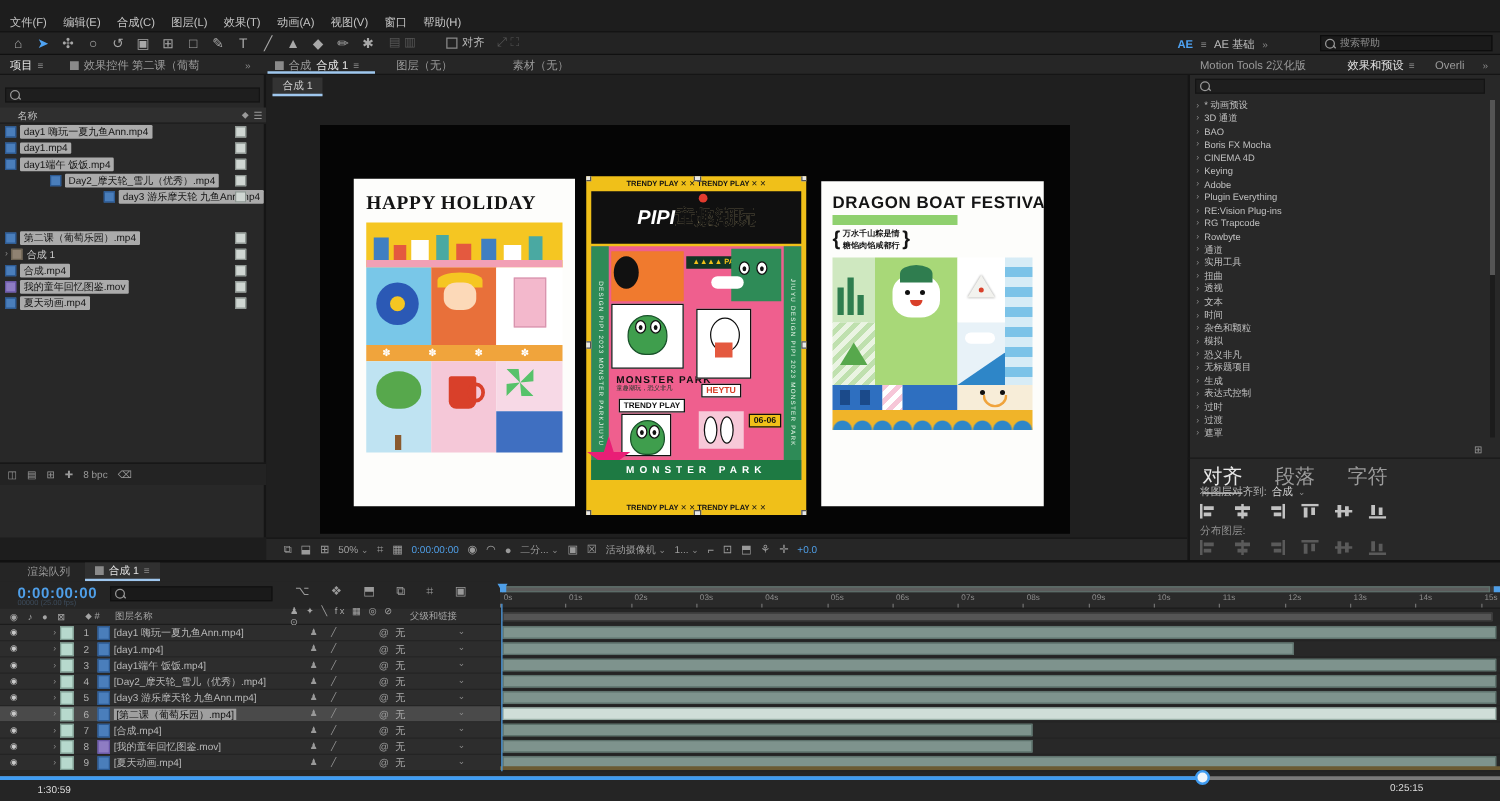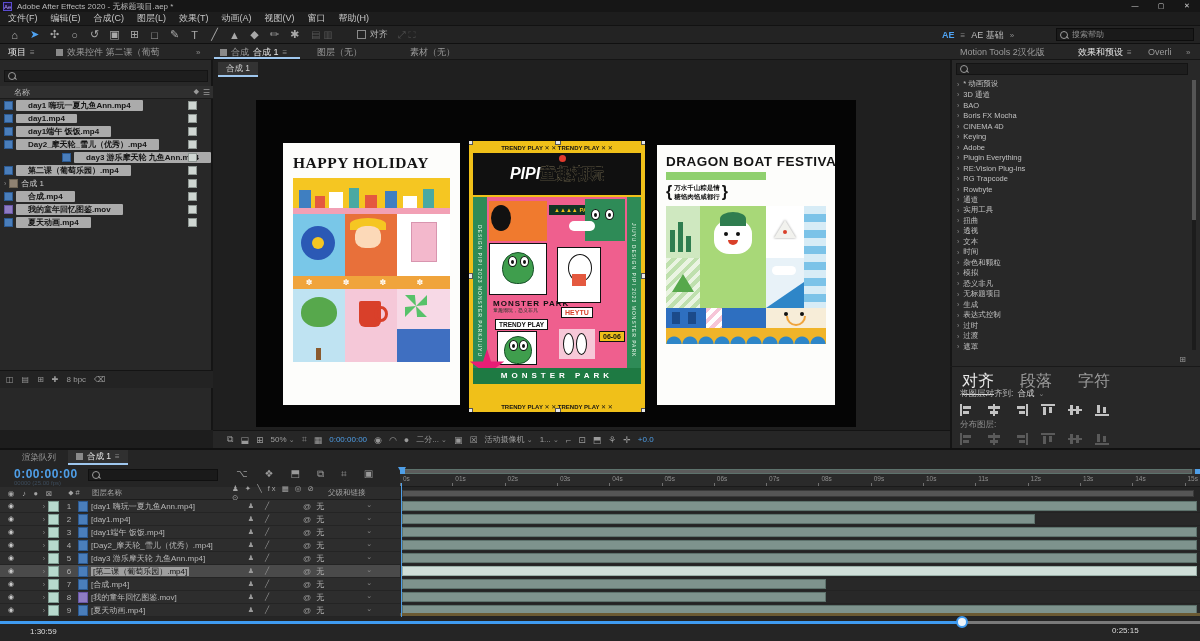--- a/index.html
+++ b/index.html
@@ -37,21 +37,21 @@
   .tmenu{color:#8b8b8b;font-size:8px;}
   
   #projpanel{left:0;top:60px;width:213px;height:370px;background:#282828;border-right:2px solid #151515;box-sizing:border-box;}
   #projsearch{position:absolute;left:4px;top:70px;width:204px;height:12px;background:#1e1e1e;border:1px solid #141414;display:flex;align-items:center;padding-left:3px;box-sizing:border-box;}
   #projhead{position:absolute;left:0;top:86px;width:213px;height:13px;background:#2f2f2f;border-bottom:1px solid #1b1b1b;display:flex;align-items:center;font-size:8px;color:#bdbdbd;box-sizing:border-box;}
   #proj-rows{position:absolute;left:0;top:99px;width:211px;}
   .prow{height:13px;display:flex;align-items:center;font-size:8px;color:#c4c4c4;padding-left:4px;box-sizing:border-box;}
   .prow .ficon{width:9px;height:9px;margin-right:3px;flex:0 0 auto;background:#4a7ebb;border:1px solid #2c5a92;box-sizing:border-box;}
   .prow .ficon.mov{background:#8e7cc3;border-color:#6a57a8;}
   .prow .ficon.folder{background:#8f8272;border:1px solid #6d6353;}
-  .prow .pill{background:#ababab;color:#141414;padding:0 12px;border-radius:1px;white-space:nowrap;overflow:hidden;max-width:150px;font-weight:bold;}
+  .prow .pill{background:#ababab;color:#141414;padding:0 3px;border-radius:1px;white-space:nowrap;overflow:hidden;max-width:150px;}
   .prow .chip{position:absolute;right:14px;width:7px;height:7px;background:#cfd6d2;border:1px solid #8e9692;}
   .prow.folderrow{color:#cdcdcd;}
   #projfooter{position:absolute;left:0;top:370px;width:213px;height:18px;background:#232323;border-top:1px solid #141414;display:flex;align-items:center;gap:8px;padding-left:6px;font-size:8px;color:#9a9a9a;box-sizing:border-box;}
   
   #viewerpanel{left:213px;top:60px;width:737px;height:370px;background:#1f1f1f;}
   #compsubtab{position:absolute;left:218px;top:62px;height:13px;padding:0 8px;background:#333;color:#cfcfcf;font-size:8.5px;display:flex;align-items:center;border-bottom:2px solid #9fc7ee;}
   #comparea{position:absolute;left:256px;top:100px;width:600px;height:327px;background:#050505;}
   #viewtoolbar{position:absolute;left:213px;top:430px;width:737px;height:18px;background:#262626;border-top:1px solid #141414;display:flex;align-items:center;gap:7px;padding-left:14px;font-size:8px;color:#9f9f9f;box-sizing:border-box;}
   .vicon{font-size:9px;color:#9a9a9a;}
   .vtime{color:#4f9fe8;}
@@ -174,29 +174,20 @@
   #vprogress .done{position:absolute;left:0;top:0;height:3px;width:962px;background:#3f9bf0;}
   #vknob{position:absolute;left:956px;top:616px;width:12px;height:12px;border-radius:50%;background:#eef4fa;border:2px solid #3f9bf0;box-sizing:border-box;}
   #vtimeL{position:absolute;left:30px;top:627px;font-size:8px;color:#dcdcdc;}
   #vtimeR{position:absolute;left:1112px;top:626px;font-size:8px;color:#dcdcdc;}
 </style>
 </head>
 <body>
 
 <div class="stage">
 
-  <div class="abs" id="titlebar">
-    <span class="ae-logo">Ae</span>
-    <span>Adobe After Effects 2020 - 无标题项目.aep *</span>
-    <span class="wincontrols">
-      <span class="winbtn">—</span>
-      <span class="winbtn">▢</span>
-      <span class="winbtn">✕</span>
-    </span>
-  </div>
 
   <div class="abs" id="menubar">
       <span class="menu-item">文件(F)</span>
       <span class="menu-item">编辑(E)</span>
       <span class="menu-item">合成(C)</span>
       <span class="menu-item">图层(L)</span>
       <span class="menu-item">效果(T)</span>
       <span class="menu-item">动画(A)</span>
       <span class="menu-item">视图(V)</span>
       <span class="menu-item">窗口</span>
@@ -297,31 +288,31 @@
       <div class="prow" style="position: relative;">
         <span class="ficon footage"></span>
         <span class="pill">day1.mp4</span>
         <span class="chip"></span>
       </div>
       <div class="prow" style="position: relative;">
         <span class="ficon footage"></span>
         <span class="pill">day1端午 饭饭.mp4</span>
         <span class="chip"></span>
       </div>
-      <div class="prow" style="position: relative;">
+      <div class="prow" style="position: relative; justify-content: center;">
         <span class="ficon footage"></span>
         <span class="pill">Day2_摩天轮_雪儿（优秀）.mp4</span>
         <span class="chip"></span>
       </div>
       <div class="prow" style="position: relative; justify-content: flex-end;">
         <span class="ficon footage"></span>
         <span class="pill">day3 游乐摩天轮 九鱼Ann.mp4</span>
         <span class="chip"></span>
       </div>
-      <div class="prow" style="position: relative;">
+      <div class="prow" style="position: relative; margin-top: 20px;">
         <span class="ficon footage"></span>
         <span class="pill">第二课（葡萄乐园）.mp4</span>
         <span class="chip"></span>
       </div>
       <div class="prow folderrow" style="position: relative;">
         <span style="color: rgb(138, 138, 138); margin-right: 3px; font-size: 7px;">›</span>
         <span class="ficon folder"></span>
         <span>合成 1</span>
         <span class="chip"></span>
       </div>

